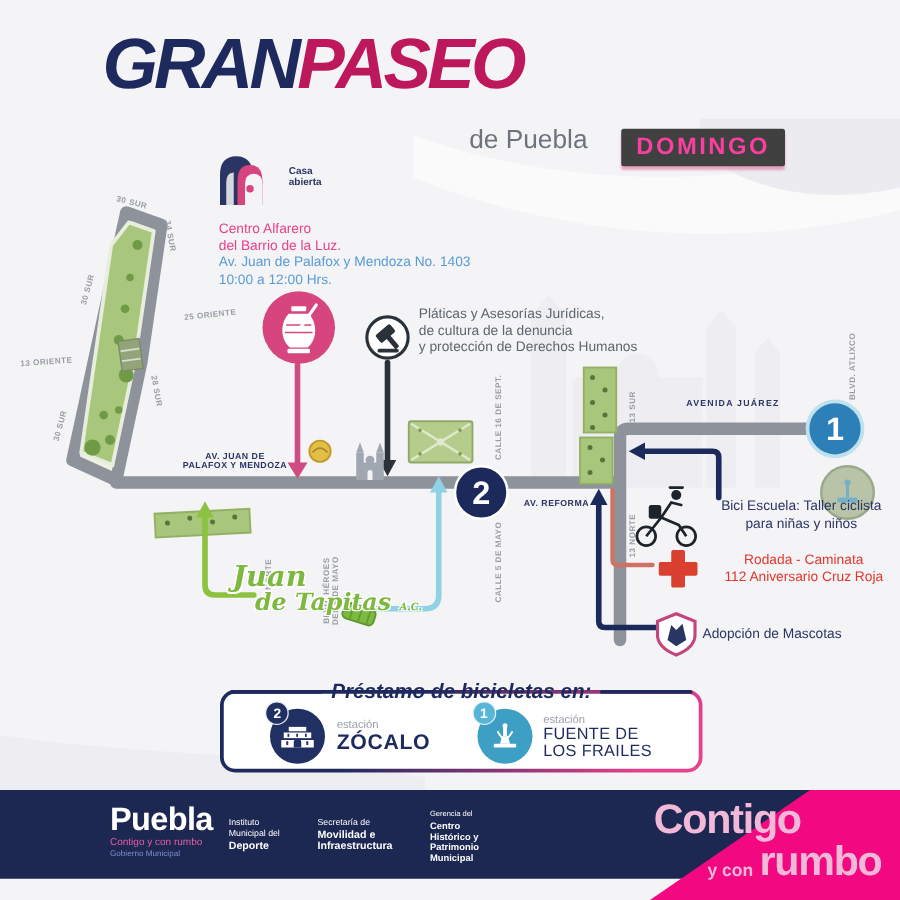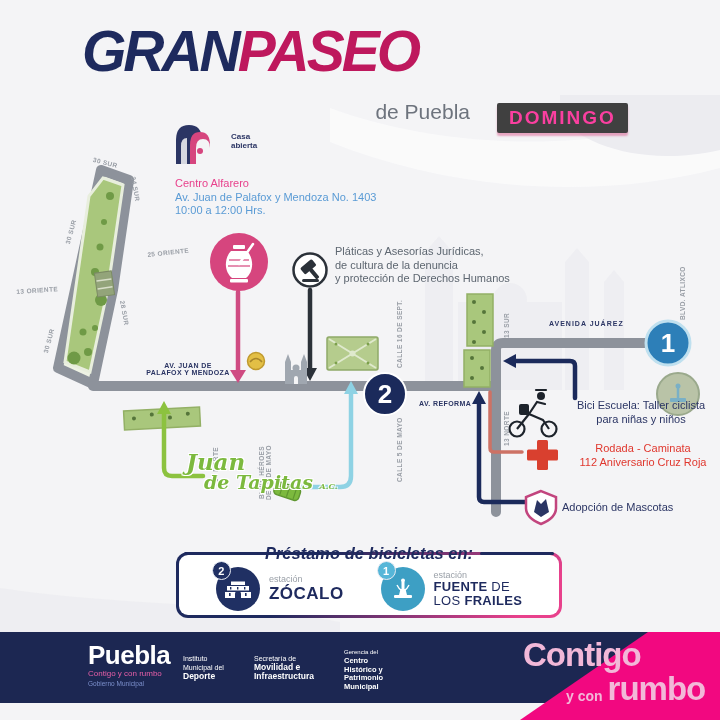--- a/index.html
+++ b/index.html
@@ -42,21 +42,21 @@
   .st-circle{position:relative;width:44px;height:44px;border-radius:50%;display:flex;
              align-items:center;justify-content:center;}
   .st-circle.navy{background:#203063;} .st-circle.teal{background:#3d9fc4;}
   .st-badge{position:absolute;left:-4px;top:-6px;width:17px;height:17px;border-radius:50%;
             color:#fff;font-size:11px;font-weight:bold;display:flex;align-items:center;
             justify-content:center;border:1.5px solid #e8ecf4;}
   .st-badge.navy{background:#203063;} .st-badge.teal{background:#56b6d8;}
   .st-small{font-size:9px;color:#9aa0a8;line-height:10px;}
   .st-name{font-size:17px;font-weight:bold;color:#1e2a5e;letter-spacing:.5px;}
   .st-name2{font-size:13px;color:#1e2a5e;line-height:14px;letter-spacing:.3px;}
-  .st-name2 b{font-weight:bold;}
+  .st-name2 b{font-weight:normal;}
   
   .footer{left:0;top:632px;width:720px;height:71px;background:#1c2752;}
   .footer-pink{position:absolute;right:0;top:0;width:200px;height:88px;background:#f20880;
                clip-path:polygon(64% 0,100% 0,100% 100%,0 100%);}
   .puebla{position:absolute;left:88px;top:10px;color:#fff;}
   .puebla .nm{font-size:26px;font-weight:bold;letter-spacing:-.5px;line-height:26px;}
   .puebla .sl{font-size:8px;color:#e85fa8;margin-top:1px;}
   .puebla .gv{font-size:6.5px;color:#7c90cc;margin-top:2px;}
   .org{position:absolute;color:#fff;line-height:9px;}
   .org .s{font-size:7px;} .org .b{font-size:8.5px;font-weight:bold;}
@@ -286,20 +286,21 @@
   </div>
   <div class="abs subtitle">de Puebla</div>
   <div class="abs day-badge">DOMINGO</div>
 
   <div class="abs casa-label">
     <div>Casa</div>
     <div>abierta</div>
   </div>
   <div class="abs venue">
     <div class="pk">Centro Alfarero</div>
+    <div class="pk">del Barrio de la Luz.</div>
     <div class="bl">Av. Juan de Palafox y Mendoza No. 1403</div>
     <div class="bl">10:00 a 12:00 Hrs.</div>
   </div>
 
   <div class="street" style="left:94px;top:156px;transform:rotate(14deg);">30 SUR</div>
   <div class="street" style="left:137px;top:176px;transform:rotate(80deg);">34 SUR</div>
   <div class="street" style="left:64px;top:243px;transform:rotate(-75deg);">30 SUR</div>
   <div class="street" style="left:16px;top:288px;transform:rotate(-4deg);">13 ORIENTE</div>
   <div class="street" style="left:42px;top:352px;transform:rotate(-75deg);">30 SUR</div>
   <div class="street" style="left:126px;top:300px;transform:rotate(80deg);">28 SUR</div>

